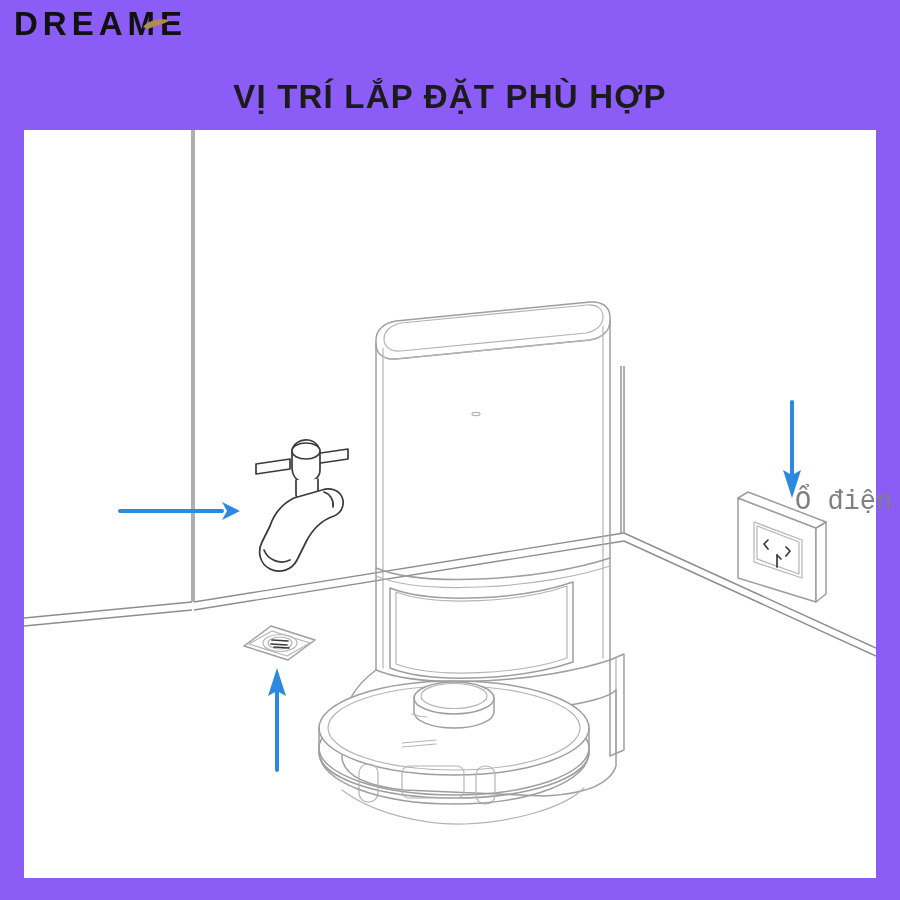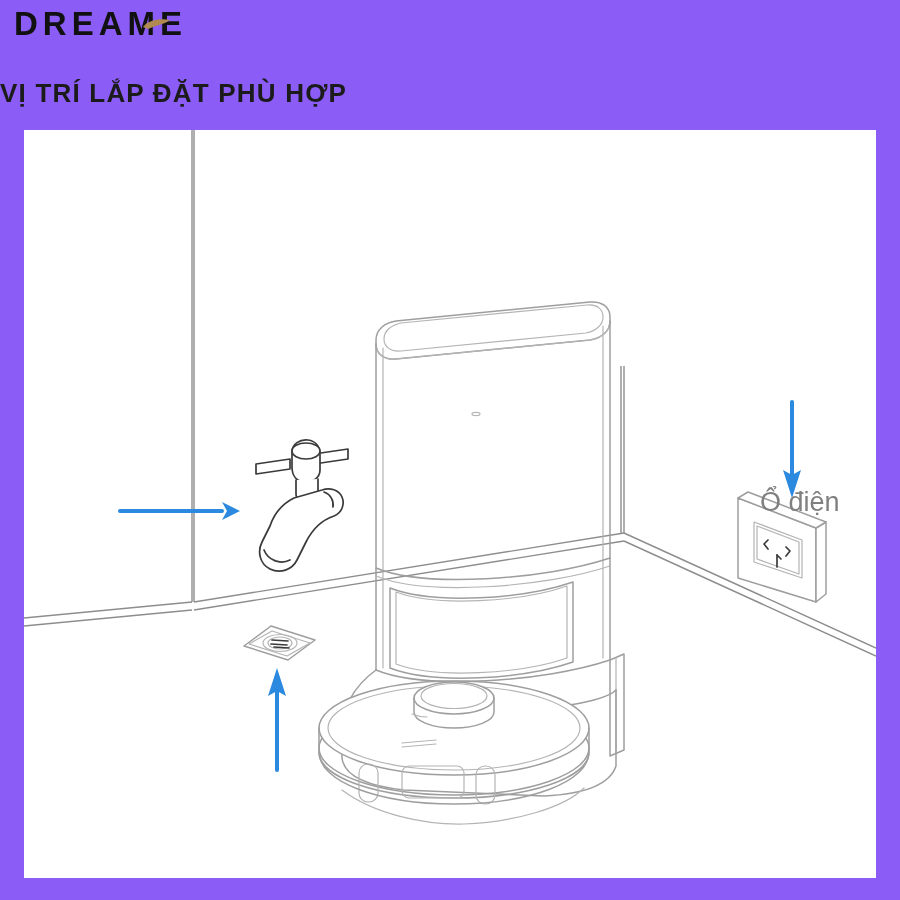--- a/index.html
+++ b/index.html
@@ -51,24 +51,24 @@
     height: 12px;
     pointer-events: none;
   }
 
   
   .page-title {
     position: absolute;
     left: 0;
     top: 78px;
     width: 900px;
-    text-align: left;
+    text-align: center;
     font-family: "Liberation Sans", sans-serif;
     font-weight: bold;
-    font-size: 26px;
+    font-size: 33px;
     letter-spacing: 1.2px;
     color: #1b1b1b;
     white-space: nowrap;
   }
 
   
   .illus-panel {
     position: absolute;
     left: 24px;
     top: 130px;
@@ -87,21 +87,21 @@
   
   .callout-label {
     position: absolute;
     font-family: "Liberation Sans", sans-serif;
     font-size: 27px;
     color: #808080;
     white-space: nowrap;
     line-height: 1.1;
   }
   .label-faucet   { left: 36px;  top: 473px; }
-  .label-outlet   { left: 736px; top: 358px; }
+  .label-outlet   { left: 771px; top: 358px; font-family: Liberation Mono, monospace; }
 </style>
 </head>
 <body>
 
 <div id="page">
 
   <div class="brand-logo">
     <div class="wordmark">DREAME</div>
     <svg class="swoosh" viewBox="0 0 30 12">
       <path d="M1 9 C6 2, 18 0, 28 2 C24 6, 14 7, 6 11 Z" fill="#b08a50"></path>

